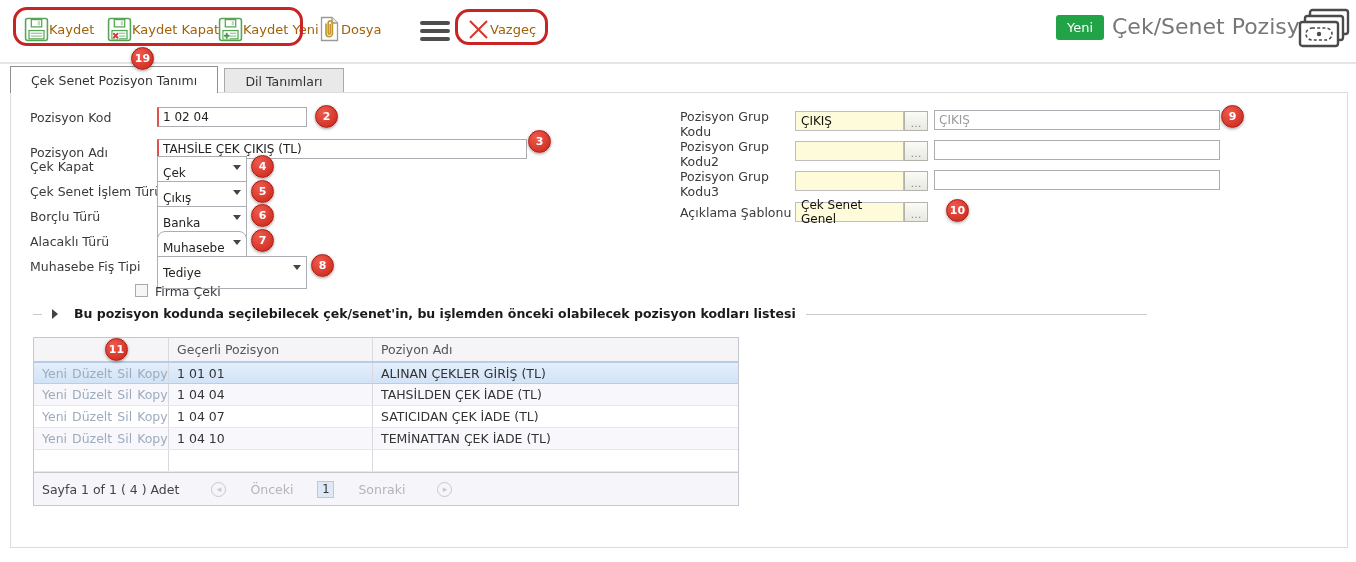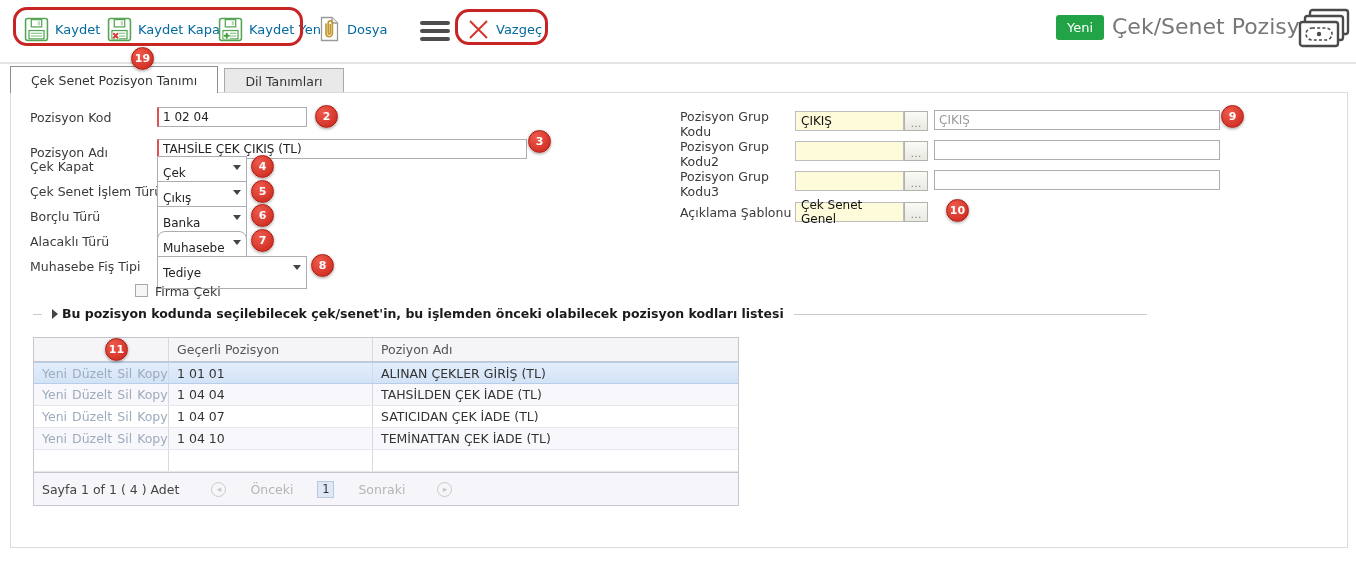--- a/index.html
+++ b/index.html
@@ -2,21 +2,21 @@
 <html><head>
 <meta charset="utf-8">
 <style>
   * { margin:0; padding:0; box-sizing:border-box; }
   html,body { background:#fff; }
   body { font-family:"DejaVu Sans", "Liberation Sans", sans-serif; color:#333; }
   .stage { position:relative; width:1356px; height:562px; background:#fff; overflow:hidden; }
 
   
   .toolbar { position:absolute; left:0; top:0; width:1356px; height:63px; background:#fff; border-bottom:1px solid #e3e3e6; }
-  .tbtn { position:absolute; top:13px; display:flex; align-items:center; gap:6px; height:32px; padding:0 4px; cursor:pointer; font-size:13px; color:#0369a1; }
+  .tbtn { position:absolute; top:13px; display:flex; align-items:center; height:32px; padding:0 4px; cursor:pointer; font-size:13px; color:#a16207; }
   .tbtn svg { display:block; }
   .hamburger { position:absolute; left:420px; top:21px; width:30px; height:20px; display:flex; flex-direction:column; justify-content:space-between; cursor:pointer; }
   .hamburger span { display:block; height:4px; background:#4e4e4e; border-radius:2px; }
   .anno-box { position:absolute; border:3px solid #c92424; border-radius:14px; pointer-events:none; z-index:30; }
   .callout { position:absolute; width:23px; height:23px; border-radius:50%;
              background:radial-gradient(circle at 35% 30%, #ef5a4e, #c92418);
              border:1px solid #a81a10; color:#fff; font-size:11px; font-weight:bold;
              display:flex; align-items:center; justify-content:center;
              box-shadow:0 1px 3px rgba(0,0,0,.35); z-index:40; }
   .yeni-badge { position:absolute; left:1056px; top:15px; background:#23a347; color:#fff;
@@ -45,21 +45,21 @@
          display:flex; align-items:center; padding:0 5px; }
   .dots { position:absolute; width:24px; height:20px; background:linear-gradient(#fbfbf6,#e9e9e2);
           border:1px solid #b3b3ad; color:#888; font-size:11px; display:flex; align-items:flex-end;
           justify-content:center; padding-bottom:3px; cursor:pointer; line-height:6px; }
   .gray-val { color:#9a9a9a; }
   .checkbox { position:absolute; width:13px; height:13px; border:1px solid #a8a8ae; background:#f6f6f6; cursor:pointer; }
 
   
   .section-line { position:absolute; left:33px; top:314px; width:1114px; border-top:1px solid #cbcbcf; }
   .section-title { position:absolute; left:42px; top:306px; background:#fff; padding:0 10px;
-                   font-size:12.5px; font-weight:bold; color:#1a1a1a; display:flex; align-items:center; gap:4px; }
+                   font-size:12.5px; font-weight:bold; color:#1a1a1a; display:flex; align-items:center; gap:16px; }
   .tri { width:0; height:0; border-top:5px solid transparent; border-bottom:5px solid transparent; border-left:6px solid #444; }
 
   
   .grid { position:absolute; left:33px; top:337px; width:706px; border:1px solid #c6c6ce; background:#fff; font-size:12.5px; }
   .grow { display:flex; border-bottom:1px solid #e6e6ec; }
   .grow:last-child { border-bottom:none; }
   .gcell { padding:0 8px; display:flex; align-items:center; overflow:hidden; white-space:nowrap; }
   .c1 { width:135px; border-right:1px solid #d8d8de; }
   .c2 { width:204px; border-right:1px solid #d8d8de; }
   .c3 { flex:1; }

